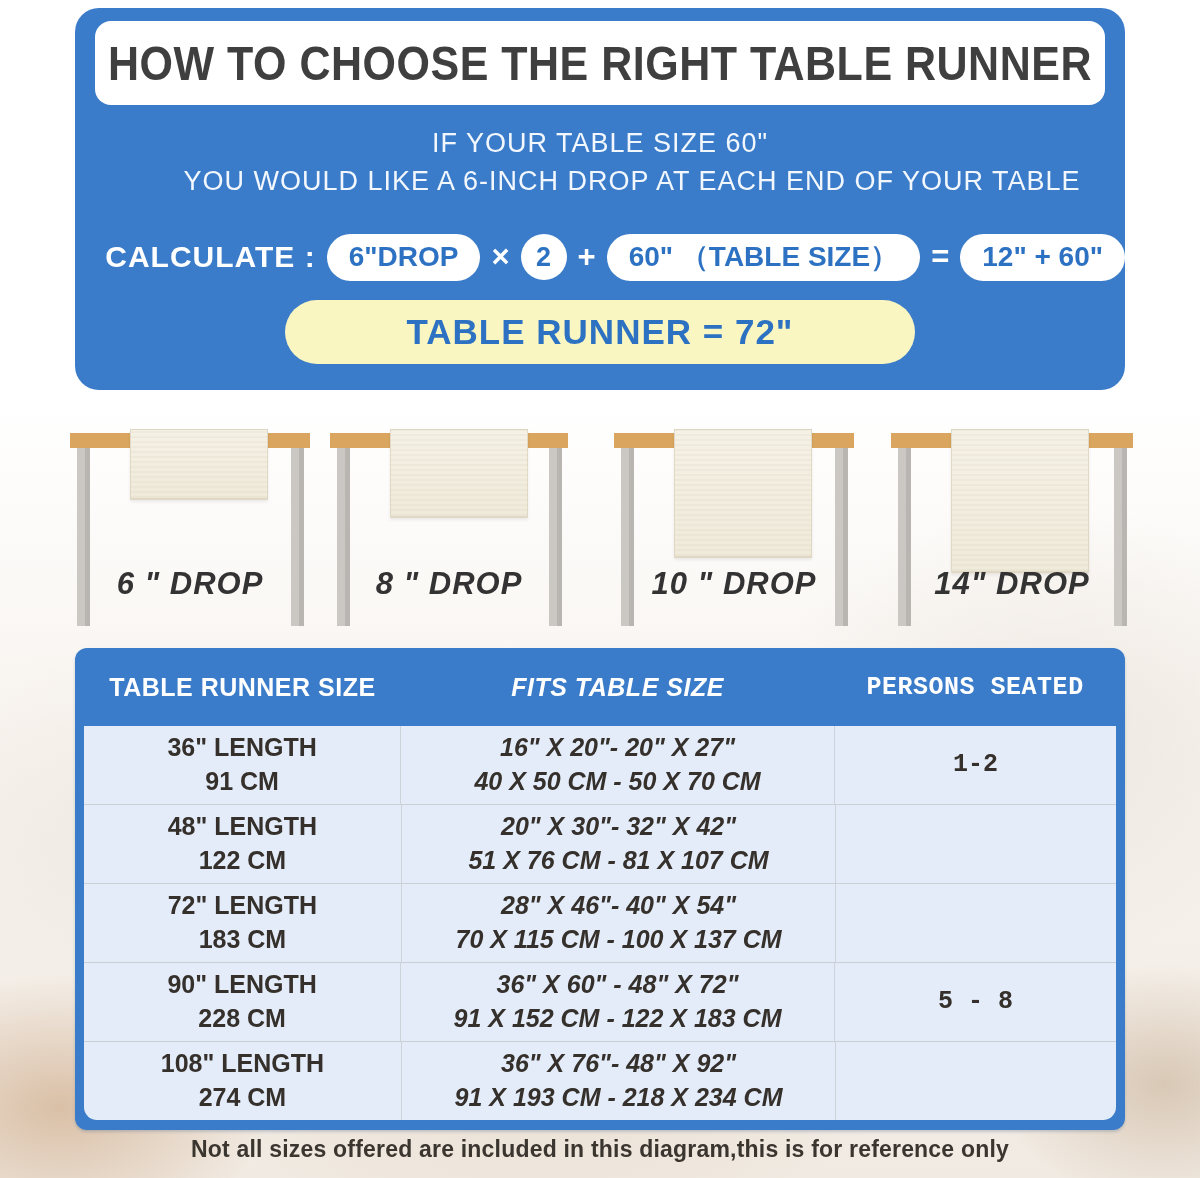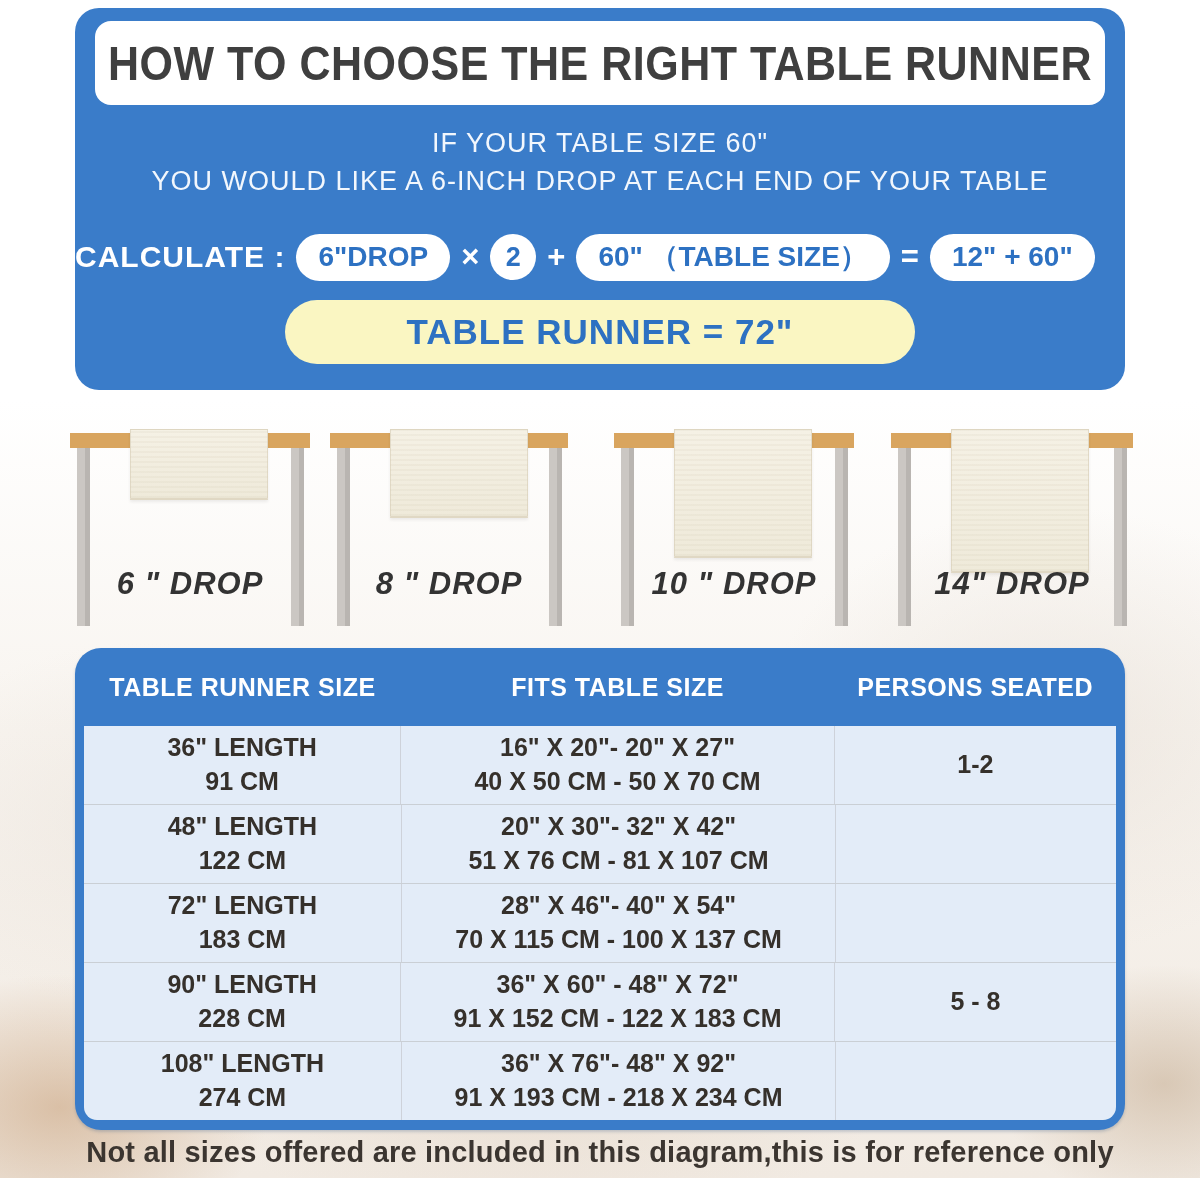--- a/index.html
+++ b/index.html
@@ -31,24 +31,24 @@
   }
   .title{
     font-size:43px;font-weight:700;color:#3F3F3F;letter-spacing:0.5px;
     white-space:nowrap;transform:scale(1,1.12);
   }
   .subline{
     position:absolute;left:0;width:100%;text-align:center;
     color:#F2F7FD;font-size:27px;letter-spacing:1px;white-space:nowrap;
   }
   .sub1{top:120px;}
-  .sub2{top:158px;}
+  .sub2{top:158px;margin-left:32px;}
   .calc-row{
     position:absolute;top:226px;left:0;right:0;
-    display:flex;justify-content:flex-start;align-items:center;gap:11px;
+    display:flex;justify-content:flex-end;align-items:center;gap:11px;
   }
   .calc-label{color:#fff;font-weight:700;font-size:30px;letter-spacing:1px;white-space:nowrap;}
   .pill{
     background:#fff;color:#2D71C2;font-weight:700;font-size:28px;
     padding:8px 22px;border-radius:30px;white-space:nowrap;line-height:1.1;
   }
   .op{color:#fff;font-weight:700;font-size:31px;}
   .circle{
     background:#fff;color:#2D71C2;font-weight:700;font-size:27px;
     width:46px;height:46px;border-radius:50%;
@@ -85,43 +85,43 @@
   .fig-4 .runner-cloth{height:141px;}
   .drop-label{
     position:absolute;top:146px;left:0;width:100%;text-align:center;
     font-style:italic;font-weight:700;font-size:31px;color:#333333;
     letter-spacing:1px;white-space:nowrap;
   }
 
   
   .size-panel{
     position:absolute;left:75px;top:648px;width:1050px;height:482px;
-    background:#3A7CC9;border-radius:26px;box-sizing:border-box;
+    background:#3A7CC9;border-radius:12px;box-sizing:border-box;
     padding:0 9px 10px 9px;box-shadow:0 2px 3px rgba(60,90,130,0.25);
   }
   .panel-header{height:78px;display:flex;align-items:center;}
   .head-cell{
     text-align:center;color:#ffffff;font-weight:700;font-size:25px;letter-spacing:0.5px;
   }
-  .col-1{width:30.7%;} .col-2{width:42%;} .col-3{width:27.3%;}
+  .col-1{width:30.7%;} .col-2{width:42%;font-style:italic;} .col-3{width:27.3%;font-family:Liberation Mono, monospace;}
   .panel-body{
     background:rgba(255,255,255,0.86);height:394px;
     display:flex;flex-direction:column;border-radius:0 0 13px 13px;overflow:hidden;
   }
   .t-row{flex:1;display:flex;align-items:center;border-bottom:1px solid rgba(150,145,140,0.32);}
   .t-row:last-child{border-bottom:none;}
   .t-cell{
     text-align:center;color:#35302B;font-weight:700;font-size:25px;line-height:1.35;
     align-self:stretch;display:flex;flex-direction:column;justify-content:center;
   }
   .t-cell.col-1,.t-cell.col-2{border-right:1px solid rgba(150,145,140,0.28);}
 
   .note{
     position:absolute;top:1136px;left:0;width:100%;text-align:center;
-    font-size:29px;font-weight:700;color:#3B3530;letter-spacing:0.2px;
+    font-size:23px;font-weight:700;color:#3B3530;letter-spacing:0.2px;
   }
 </style>
 </head>
 <body>
 
 <div class="canvas">
   <div class="bg"></div>
 
   <section class="top-panel">
     <div class="title-banner">

